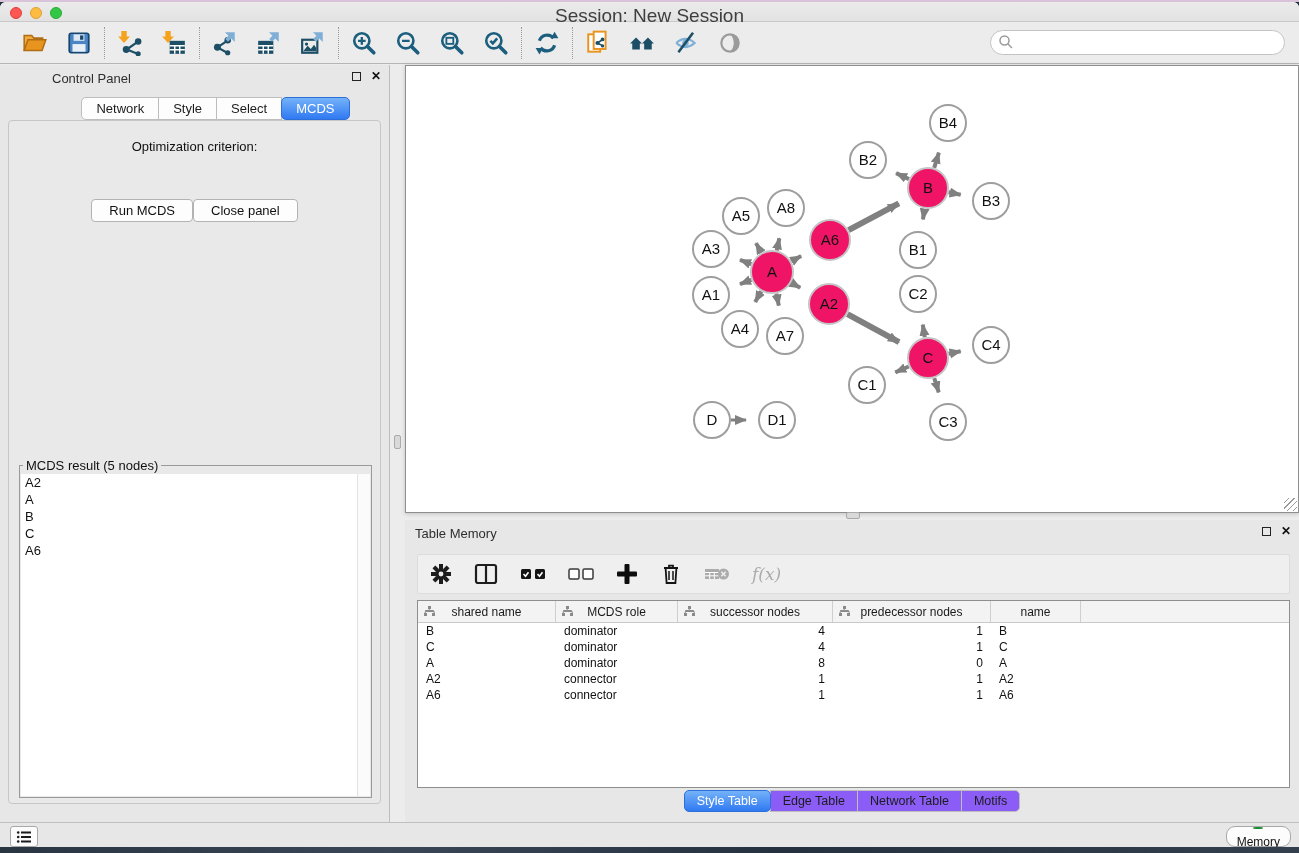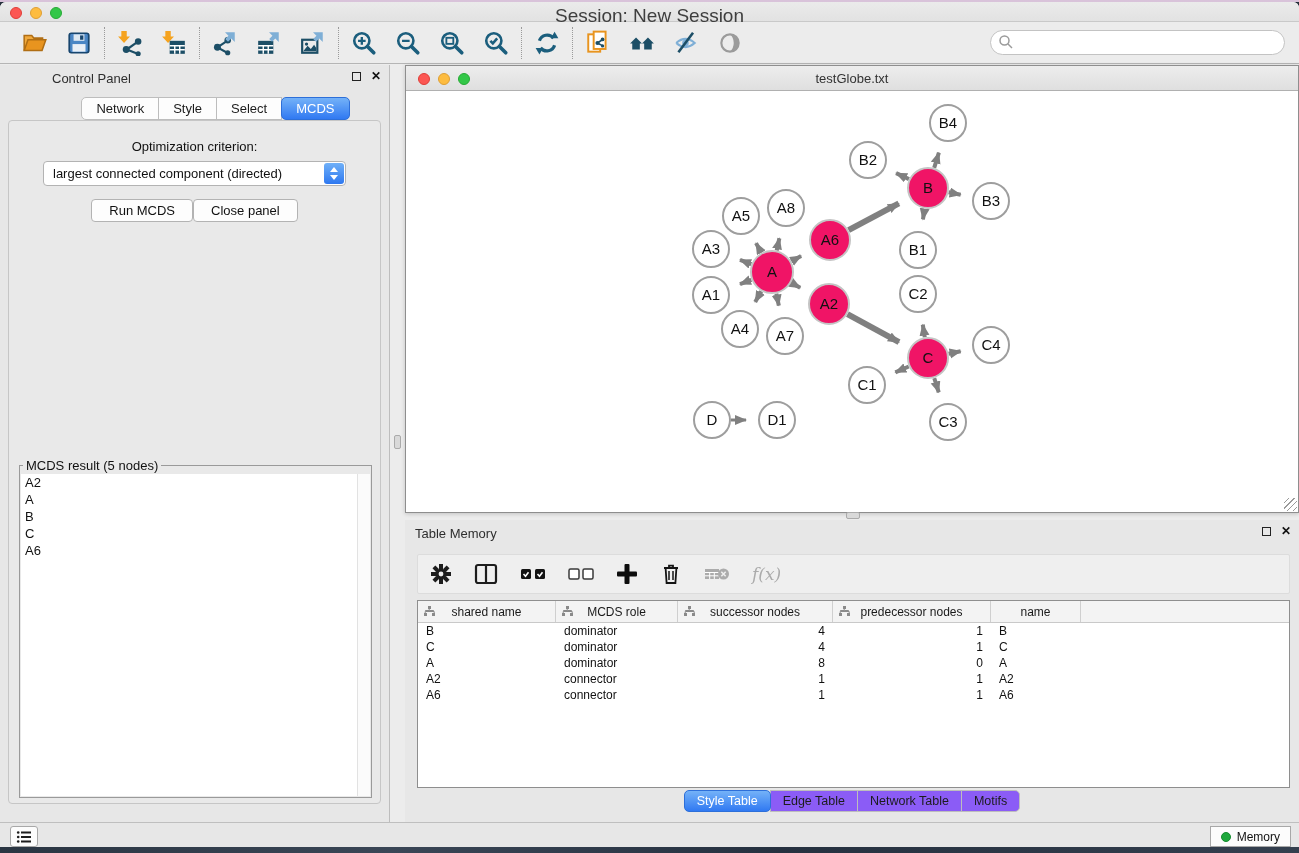--- a/index.html
+++ b/index.html
@@ -116,22 +116,22 @@
   .tp-tabs { position:absolute; left:0; right:0; top:270px; display:flex; justify-content:center; }
   .tp-tabs .seg-tab { padding:3px 12px; font-size:12.5px; background:#8b5cf6; }
   .tp-tabs .seg-tab.active { background:linear-gradient(#74b2f8,#3079f2); }
 
   
   .statusbar { position:absolute; left:0; top:820px; width:100%; height:27px;
     background:#e7e7e7; border-top:1px solid #bfbfbf; }
   .task-btn { position:absolute; left:10px; top:3px; width:28px; height:21px; background:#fcfcfc;
     border:1px solid #a8a8a8; border-radius:3px; display:flex; align-items:center; justify-content:center; }
   .memory-btn { position:absolute; right:8px; top:3px; height:21px; background:#fcfcfc;
-    border:1px solid #a8a8a8; border-radius:0; display:flex; align-items:center; gap:6px;
-    padding:0 10px; font-size:12px; color:#111; }
+    border:1px solid #a8a8a8; border-radius:9px; display:flex; align-items:center; gap:6px;
+    padding:0 10px; font-size:12px; color:#111;flex-direction:column; }
   .memory-dot { width:10px; height:10px; border-radius:50%; background:#1ea83c; border:1px solid #148c2e; }
 </style>
 </head>
 <body>
 
 <div class="top-strip"></div>
 <div class="desktop-strip"></div>
 
 <div class="app">
 
@@ -312,27 +312,20 @@
       </span>
     </div>
     <div class="cp-tabs" id="cp-tabs">
         <div class="seg-tab">Network</div>
         <div class="seg-tab">Style</div>
         <div class="seg-tab">Select</div>
         <div class="seg-tab active">MCDS</div>
       </div>
     <div class="cp-body">
       <div class="opt-label">Optimization criterion:</div>
-      <div class="select">
-        <span>largest connected component (directed)</span>
-        <span class="stepper">
-          <span class="tri-up"></span>
-            <span class="tri-down"></span>
-        </span>
-      </div>
       <div class="cp-buttons">
         <button class="btn">Run MCDS</button>
         <button class="btn">Close panel</button>
       </div>
       <fieldset class="result-fieldset">
         <legend>MCDS result (5 nodes)</legend>
         <div class="result-list" id="mcds-result-list">
           <div class="result-scroll"></div>
         <div class="result-item">A2</div>
             <div class="result-item">A</div>
@@ -340,28 +333,20 @@
             <div class="result-item">C</div>
             <div class="result-item">A6</div>
           </div>
       </fieldset>
     </div>
   </div>
 
   <div class="v-handle"></div>
 
   <div class="net-window">
-    <div class="net-titlebar">
-      <div class="lights">
-        <span class="light red"></span>
-        <span class="light yellow"></span>
-        <span class="light green"></span>
-      </div>
-      <div class="net-title">testGlobe.txt</div>
-    </div>
     <div class="net-canvas">
       <svg id="graph-svg" width="892" height="421">
         <defs>
           <marker id="arrow" markerUnits="userSpaceOnUse" markerWidth="14" markerHeight="12" refX="11" refY="5" orient="auto">
             <path d="M0,0 L12,5 L0,10 Z" fill="#808080"></path>
           </marker>
         </defs>
       <line x1="345.4146596993366" y1="188.76168568713538" x2="334.0066158782075" y2="193.0630792590365" stroke="#808080" stroke-width="4" marker-end="url(#arrow)"></line>
           <line x1="345.4146596993366" y1="173.23831431286462" x2="334.0066158782075" y2="168.9369207409635" stroke="#808080" stroke-width="4" marker-end="url(#arrow)"></line>
           <line x1="355.230235352432" y1="200.1836432784806" x2="349.1755774579368" y2="210.96850265305008" stroke="#808080" stroke-width="4" marker-end="url(#arrow)"></line>

